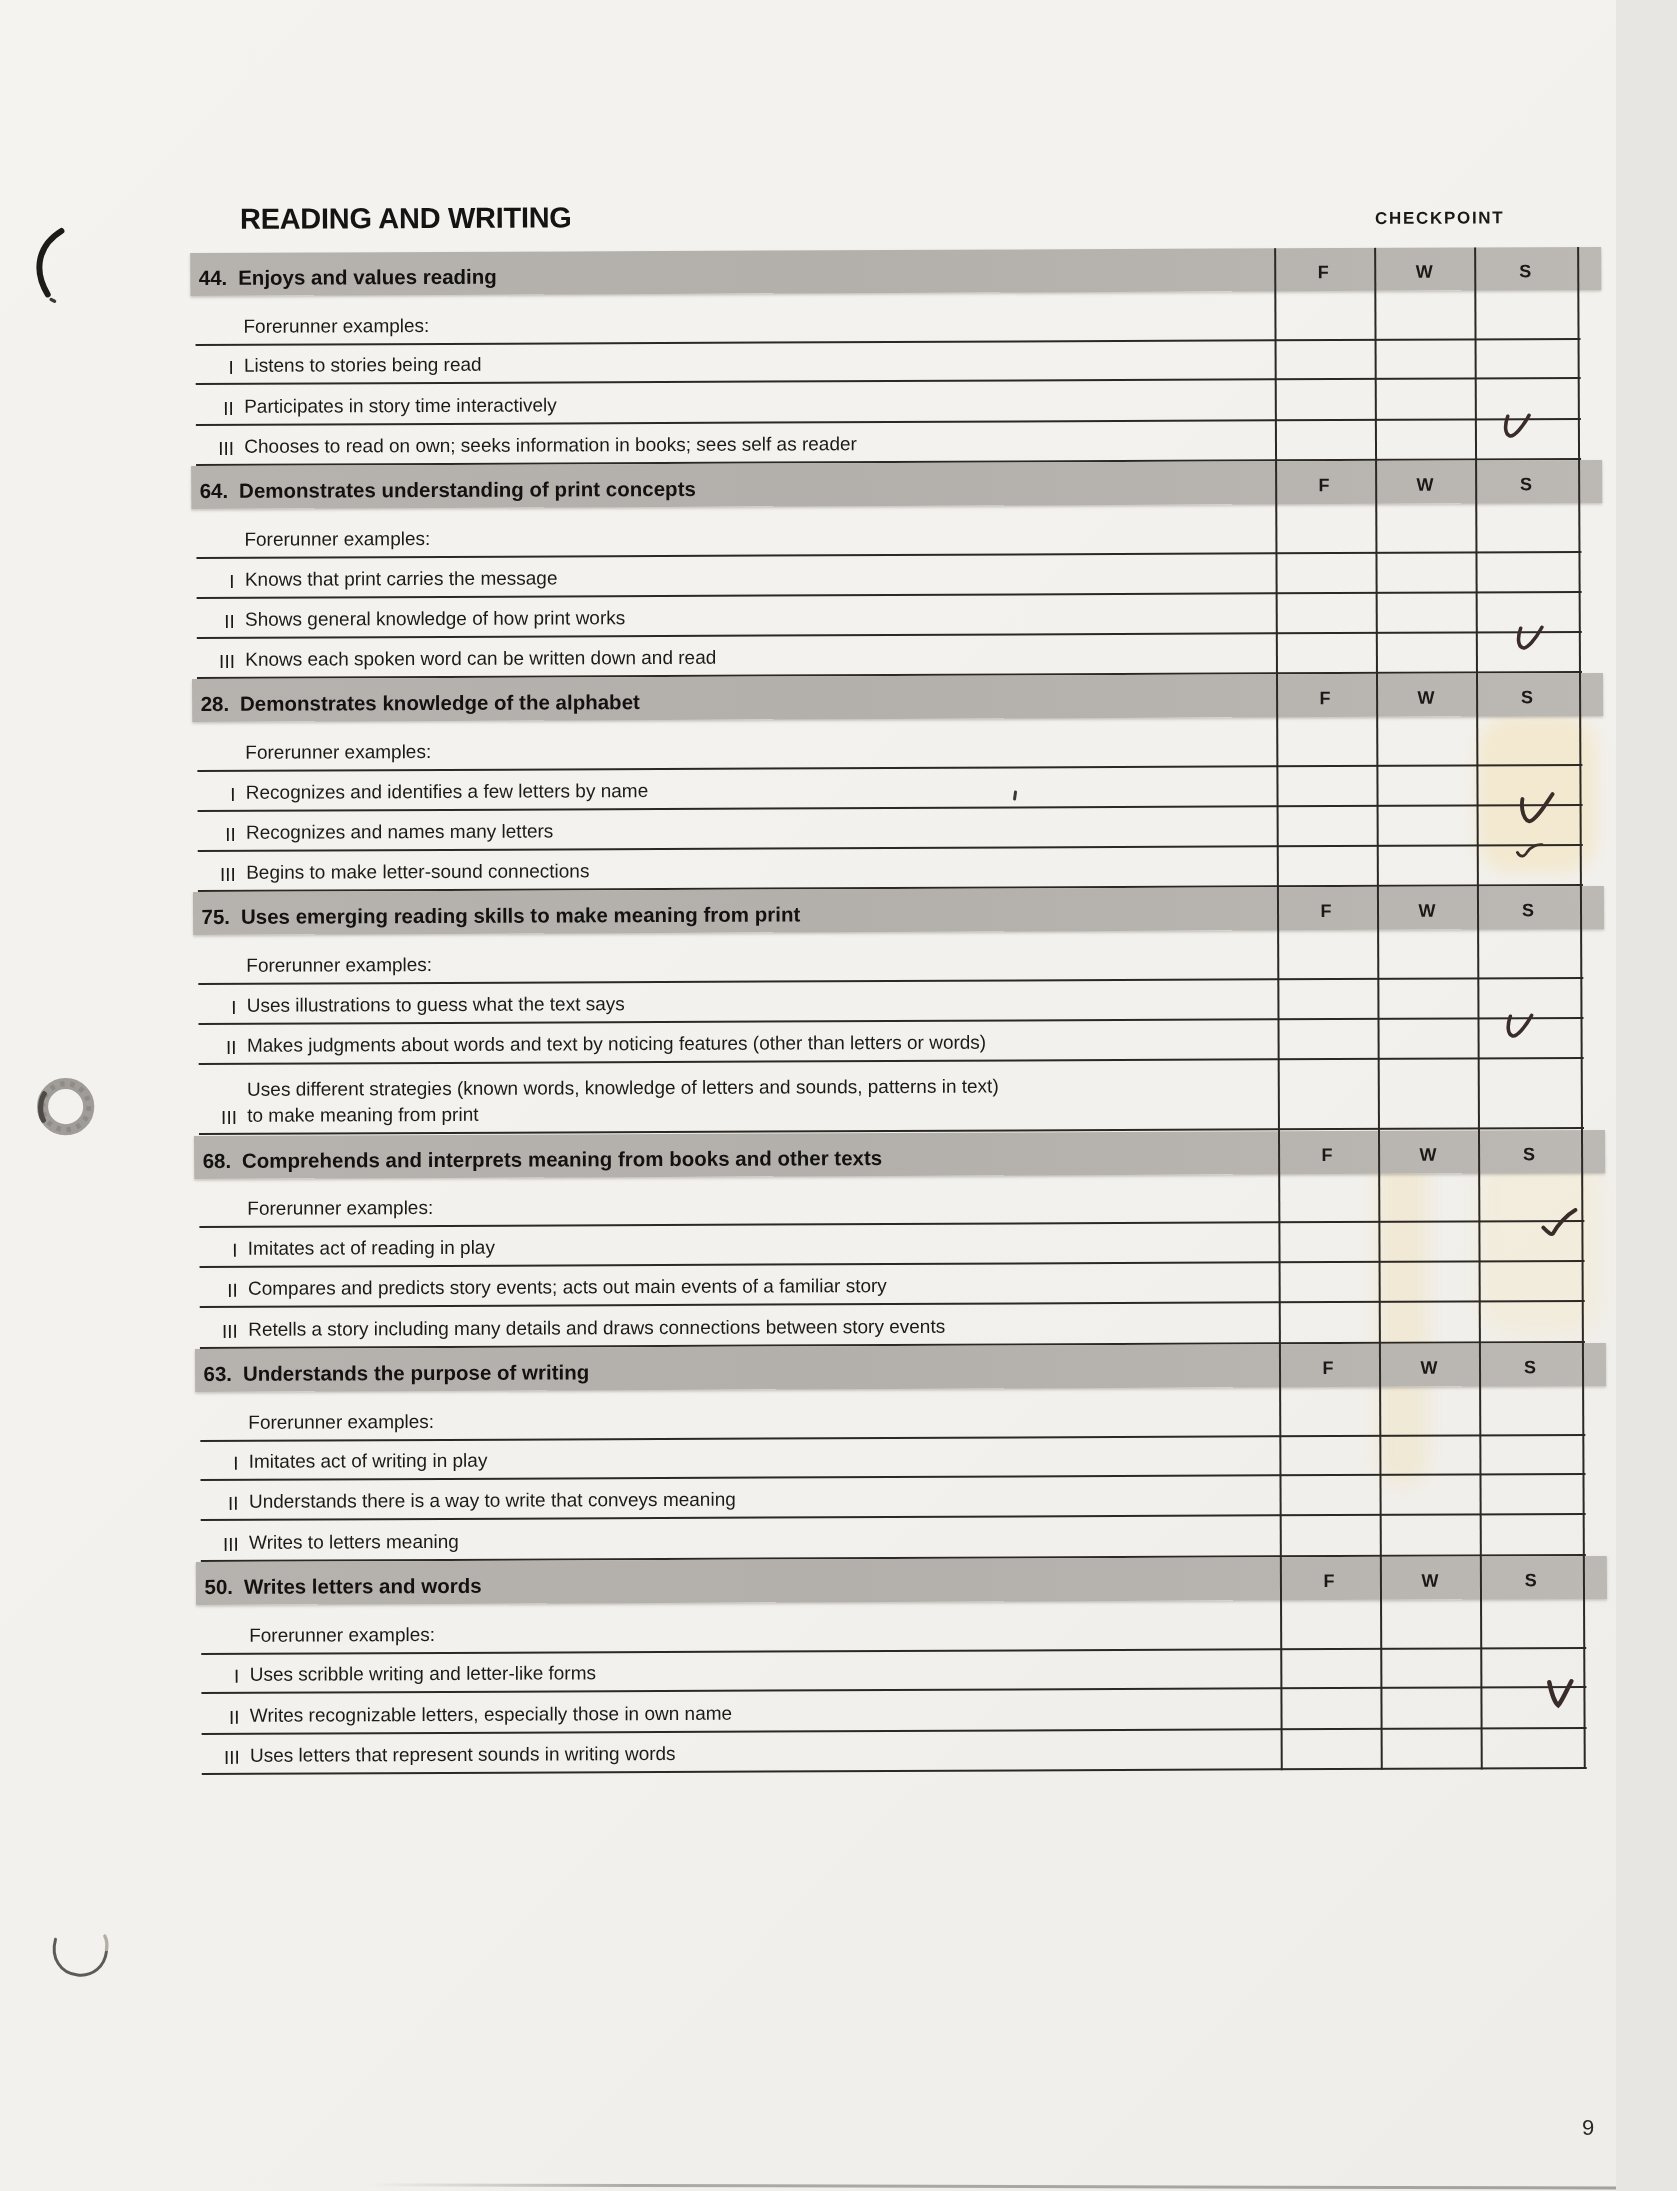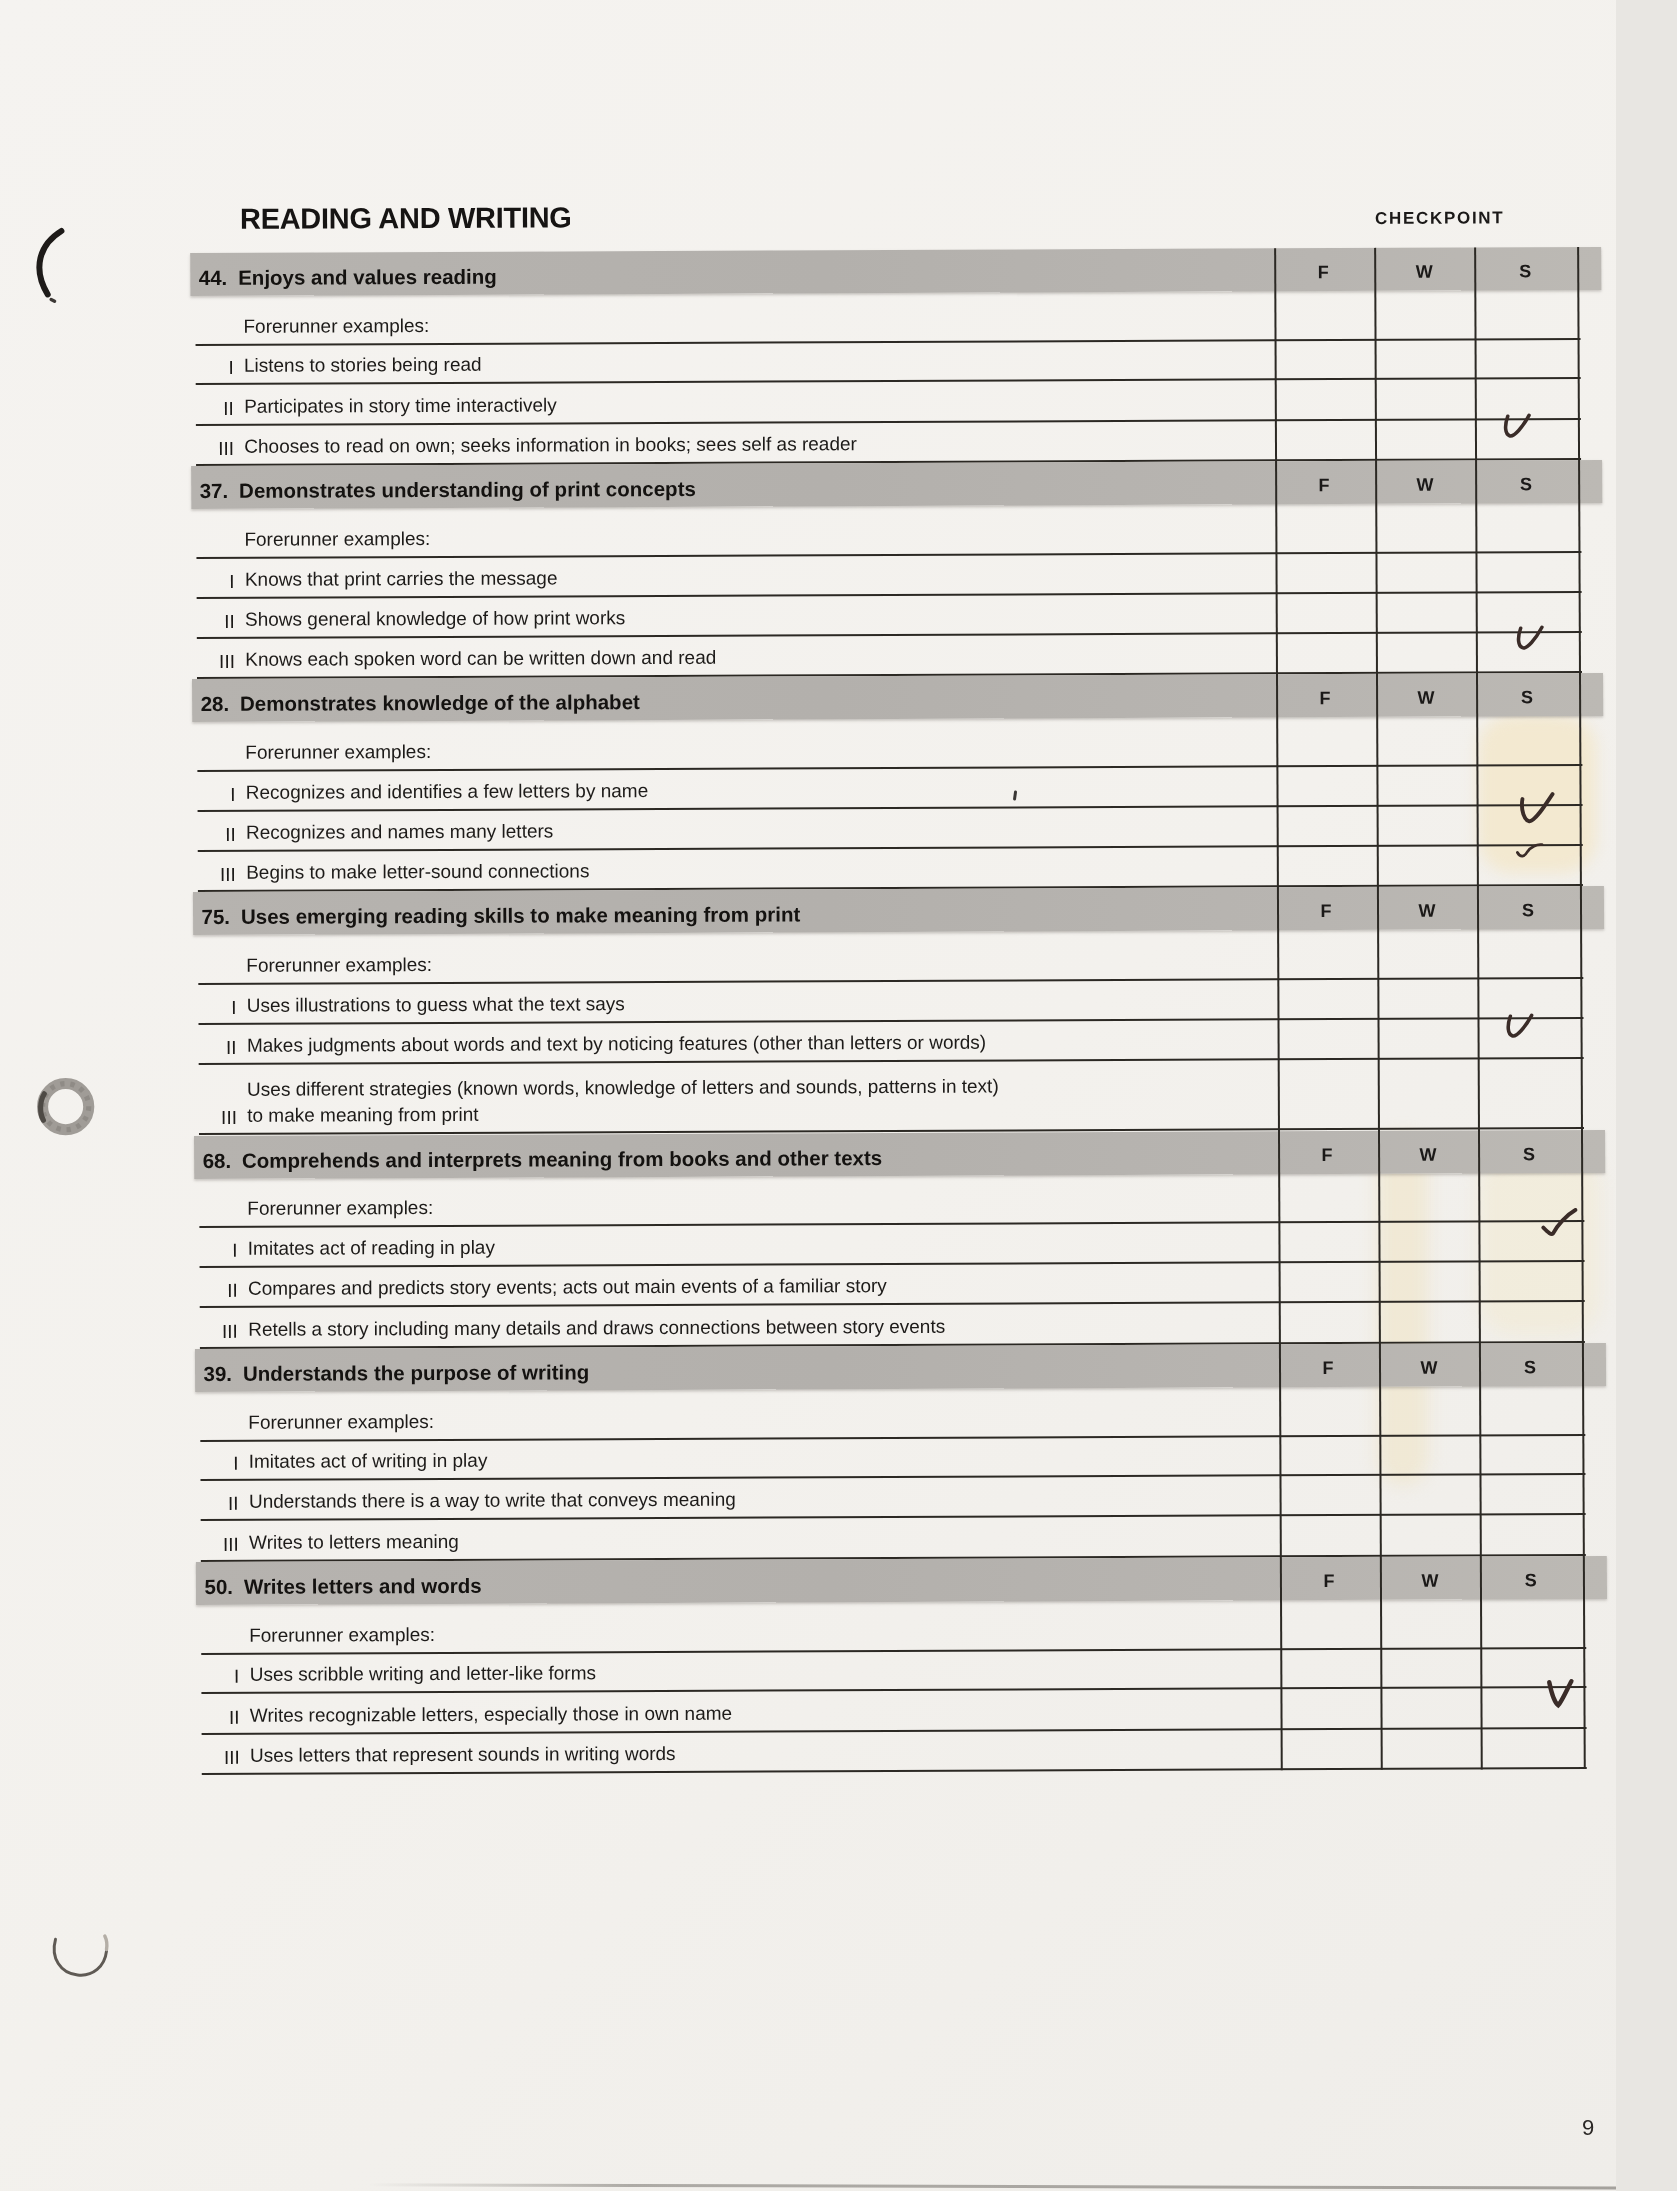--- a/index.html
+++ b/index.html
@@ -96,21 +96,21 @@
         <div class="row" style="top: 173px; height: 40px;">
           <div class="rowinner">
             <span class="numeral">III</span>
             <span class="rowtext">Chooses to read on own; seeks information in books; sees self as reader</span>
           </div>
         </div>
         <svg class="check-svg" width="39" height="33" viewBox="0 0 44 36" style="left: 1303px; top: 164px;">
           <path d="M10 5 C6 16 7 25 12 27 C17 29 27 17 34 4" fill="none" stroke="#3a2c28" stroke-width="4" stroke-linecap="round"></path>
         </svg>
         <div class="bar" style="top: 213px; height: 43px;">
-          <span class="itemnum">37.</span>
+          <span class="itemnum">64.</span>
           <span class="itemtitle">Demonstrates understanding of print concepts</span>
           <span class="collabel" style="left: 1133px;">F</span>
           <span class="collabel" style="left: 1234px;">W</span>
           <span class="collabel" style="left: 1335px;">S</span>
         </div>
         <div class="row fore" style="top: 256px; height: 50px;">
           <div class="rowinner">
             <span class="rowtext">Forerunner examples:</span>
           </div>
         </div>
@@ -231,21 +231,21 @@
             <span class="rowtext">Compares and predicts story events; acts out main events of a familiar story</span>
           </div>
         </div>
         <div class="row" style="top: 1056px; height: 40px;">
           <div class="rowinner">
             <span class="numeral">III</span>
             <span class="rowtext">Retells a story including many details and draws connections between story events</span>
           </div>
         </div>
         <div class="bar" style="top: 1096px; height: 43px;">
-          <span class="itemnum">39.</span>
+          <span class="itemnum">63.</span>
           <span class="itemtitle">Understands the purpose of writing</span>
           <span class="collabel" style="left: 1133px;">F</span>
           <span class="collabel" style="left: 1234px;">W</span>
           <span class="collabel" style="left: 1335px;">S</span>
         </div>
         <div class="row fore" style="top: 1139px; height: 50px;">
           <div class="rowinner">
             <span class="rowtext">Forerunner examples:</span>
           </div>
         </div>

